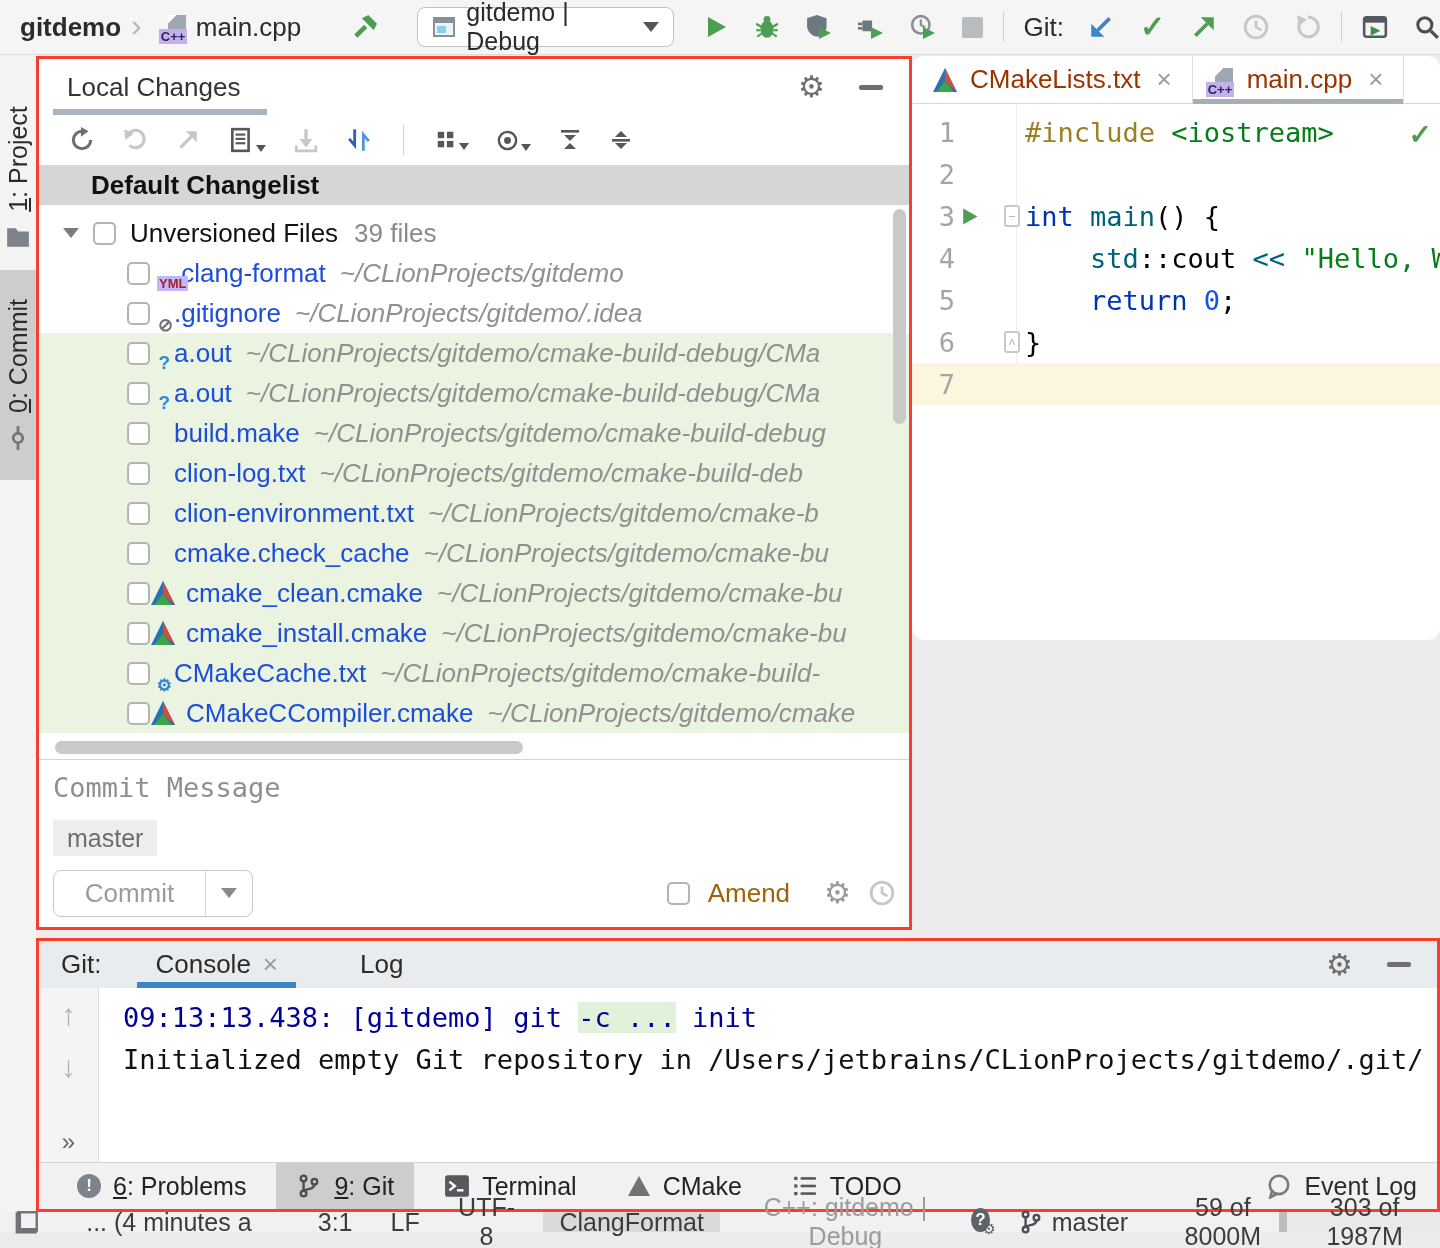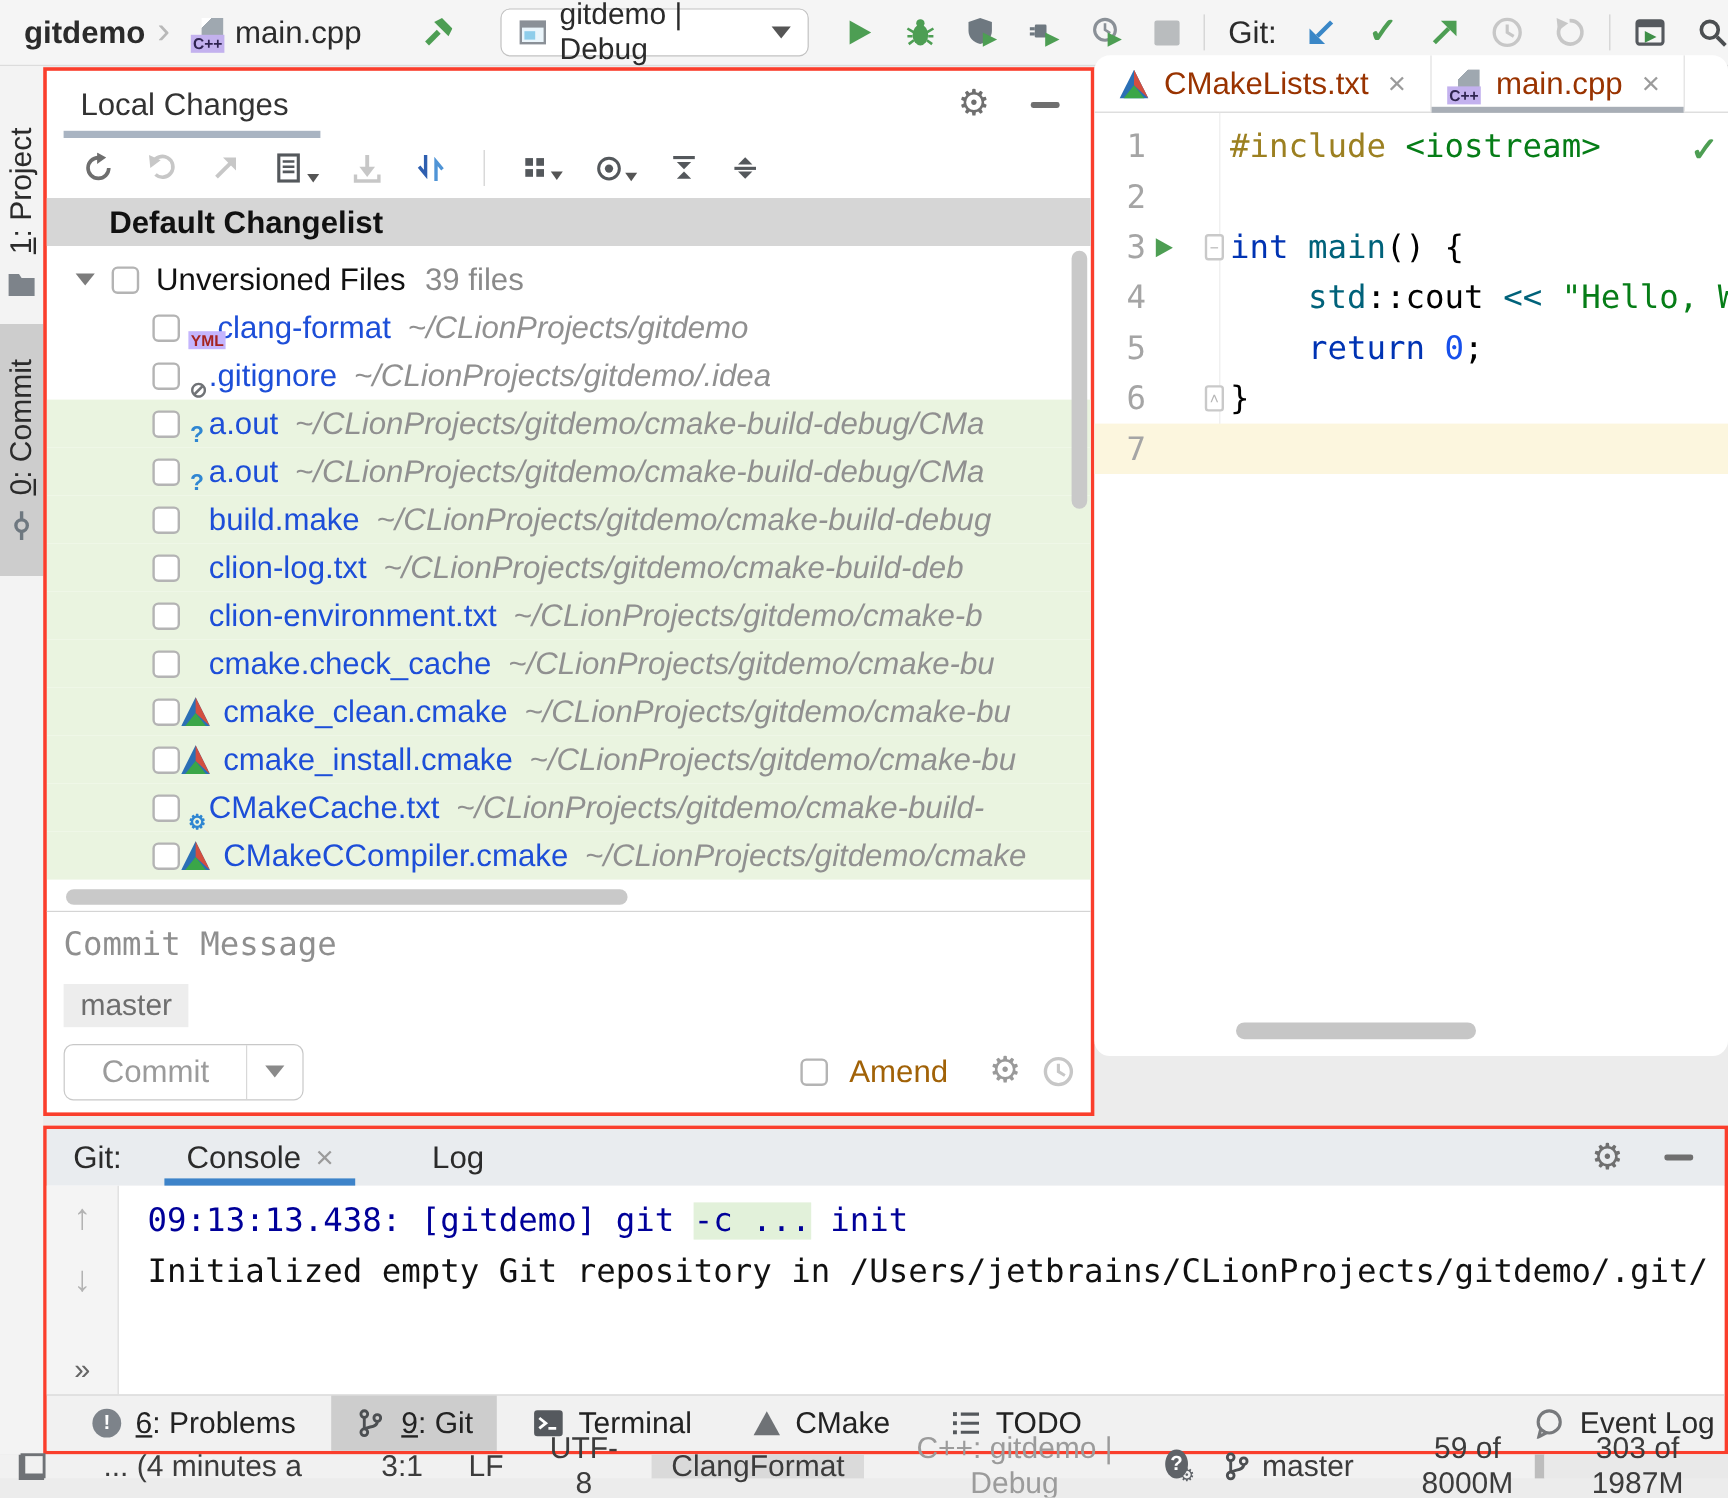--- a/index.html
+++ b/index.html
@@ -84,21 +84,21 @@
   .commit-row { position:absolute; left:14px; right:14px; bottom:10px; height:48px; display:flex; align-items:center; }
   .commit-btn { width:200px; height:47px; border:1px solid #c8c8c8; border-radius:8px; background:#fff; display:flex; }
   .commit-btn .cap { flex:1; display:flex; align-items:center; justify-content:center; font-size:26px; color:#9b9b9b; border-right:1px solid #d8d8d8; }
   .commit-btn .arr { width:46px; display:flex; align-items:center; justify-content:center; }
   .commit-btn .arr::after { content:""; width:0; height:0; border-left:8px solid transparent; border-right:8px solid transparent; border-top:10px solid #8a8a8a; }
   .amend-wrap { margin-left:auto; display:flex; align-items:center; gap:18px; }
   .amend-lbl { font-size:26px; color:#a16207; margin-right:16px; }
   .clock-light svg { width:28px; height:28px; }
 
   
-  #editor { position:absolute; left:912px; top:46px; width:528px; height:834px; background:#fff; overflow:hidden;border-radius:13px; }
+  #editor { position:absolute; left:912px; top:56px; width:528px; height:584px; background:#fff; overflow:hidden;border-radius:13px; }
   .etabbar { height:48px; border-bottom:1px solid #d6d6d6; display:flex; }
   .etab { position:relative; display:flex; align-items:center; gap:12px; padding:0 20px; font-size:26px; color:#993300; border-right:1px solid #e0e0e0; }
   .etab .tclose { color:#9b9b9b; font-size:26px; margin-left:4px; }
   .etab.active::after { content:""; position:absolute; left:0; right:0; bottom:-1px; height:5px; background:#a8aeb6; }
   .etab .fi { margin-left:0; }
   .code { position:relative; padding-top:7px; font-size:27px; }
   .cline { position:relative; height:42px; display:flex; align-items:center; }
   .cline.caret { background:#fcf6de; }
   .lnum { width:43px; text-align:right; color:#a5a5a5; font-family:"DejaVu Sans Mono",monospace; flex:none; }
   .grun { position:absolute; left:48px; }
@@ -125,21 +125,21 @@
     align-items:center; padding:12px 0 6px 0; gap:22px; color:#b3b3b3; }
   .gw-left .arr { font-size:30px; line-height:1; }
   .gw-left .more { margin-top:auto; color:#666; font-size:24px; }
   .gw-out { padding:8px 0 0 24px; }
   .gw-line { height:42px; display:flex; align-items:center; white-space:pre; font-size:27px; font-family:"DejaVu Sans Mono",monospace; }
   .seg-cmd { color:#000099; } .seg-cmdhl { color:#000099; background:#e2f1da; } .seg-out { color:#111; }
   .gw-bottom { height:47px; background:#f1f1f1; border-top:1px solid #d4d4d4; display:flex; align-items:stretch; padding-left:18px; }
   .bitem { display:flex; align-items:center; gap:12px; padding:0 20px; font-size:25px; color:#222; }
   .bitem.active { background:#cdcdcd; }
   .bitem svg { width:25px; height:25px; }
-  .evlog { margin-left:auto; display:flex; align-items:center; gap:12px; padding-right:8px; font-size:25px; }
+  .evlog { margin-left:auto; display:flex; align-items:center; gap:12px; padding-right:20px; font-size:25px; }
   .evlog svg { width:26px; height:26px; }
   .prob-ic { width:24px; height:24px; border-radius:50%; background:#7d838a; color:#fff; font-weight:bold;
     font-size:17px; display:flex; align-items:center; justify-content:center; }
 
   
   #status-bar { position:absolute; left:0; top:1212px; width:1440px; height:20px; background:#f1f1f1;
     display:flex; align-items:center; font-size:25px; color:#3c3c3c;text-align:center; }
   #status-bar .sp { margin-left:38px; }
   .sb-left-ic { margin-left:14px; }
   .sb-msg { margin-left:18px; width:272px; overflow:hidden; white-space:nowrap; }

